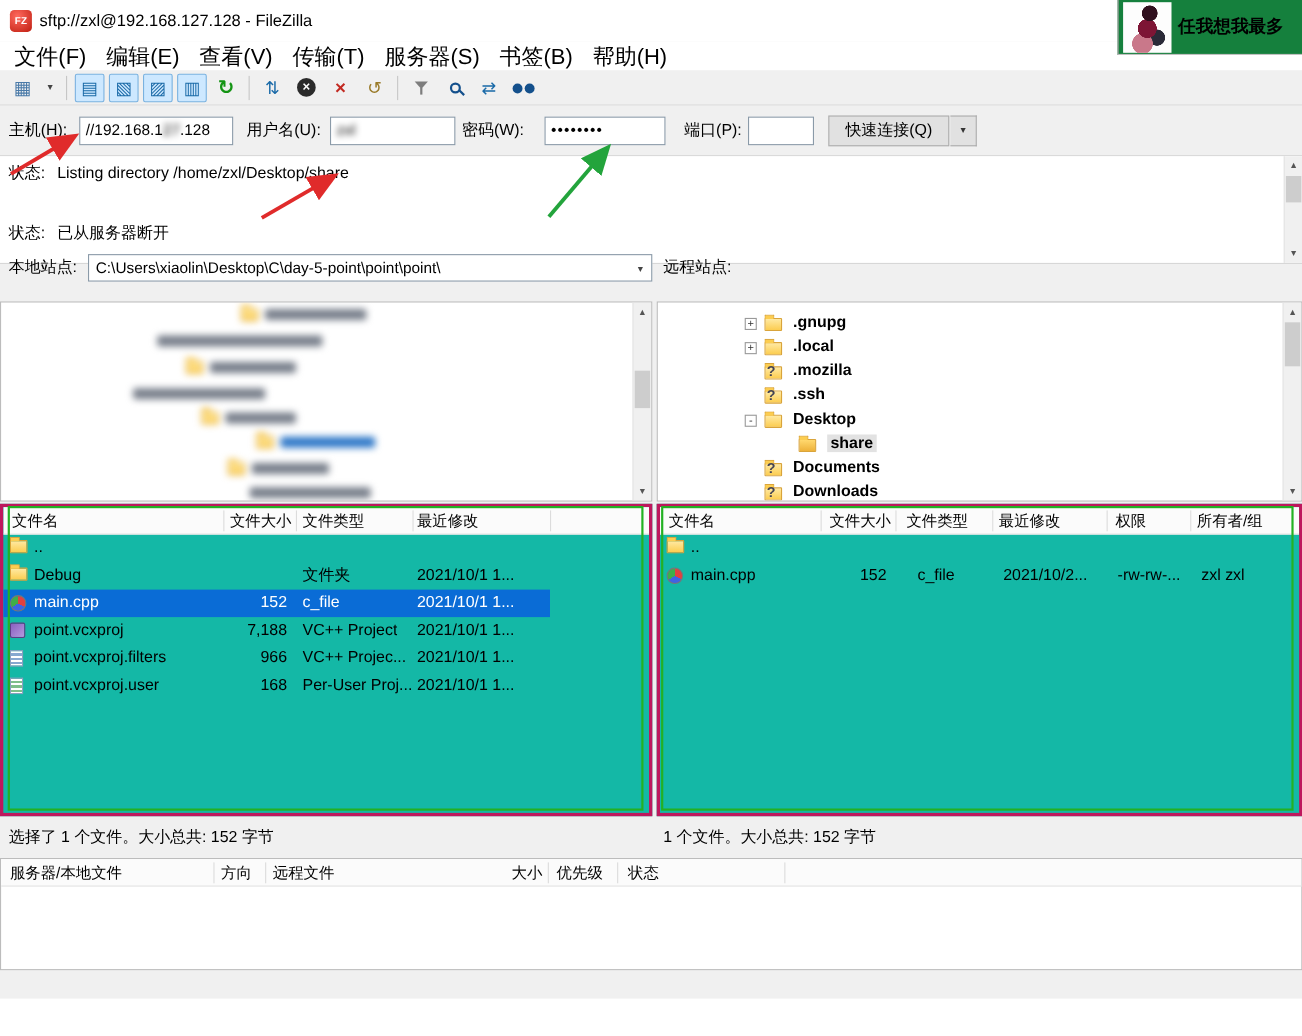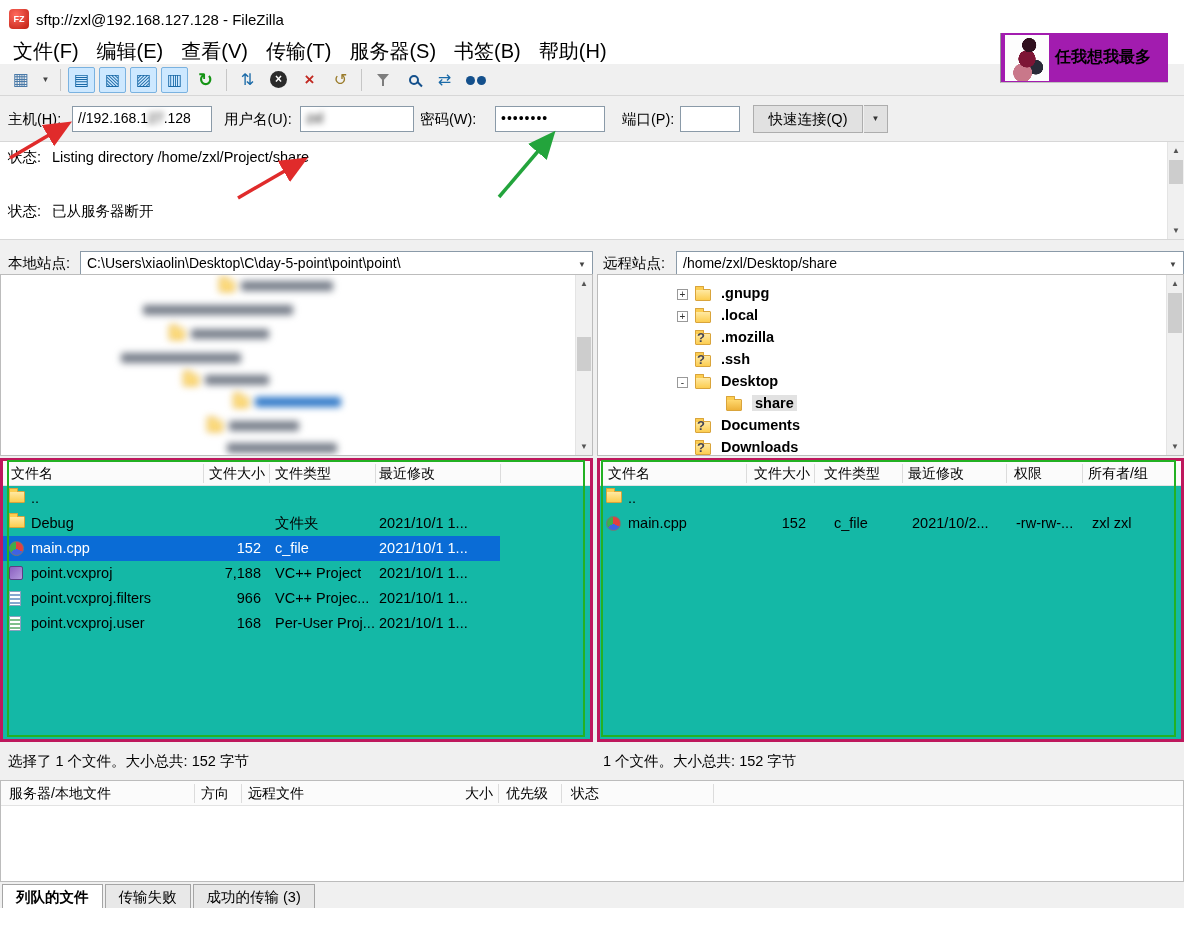--- a/index.html
+++ b/index.html
@@ -3,21 +3,21 @@
 <meta charset="utf-8">
 <style>
   * { margin:0; padding:0; box-sizing:border-box; }
   body { font-family:"Liberation Sans","DejaVu Sans",sans-serif; background:#fff; }
   .window { position:relative; width:1184px; height:908px; background:#f0f0f0; overflow:hidden; font-size:14px; color:#000; }
 
   
   .titlebar { position:absolute; top:0; left:0; right:0; height:38px; background:#fff; display:flex; align-items:center; padding-left:9px; gap:7px; }
   .fz-icon { width:20px; height:20px; border-radius:4px; background:radial-gradient(circle at 35% 30%, #ff6a5e, #bf1d10); color:#fff; font-size:9px; font-weight:bold; display:flex; align-items:center; justify-content:center; }
   .title-text { font-size:15px; }
-  .overlay-box { position:absolute; top:0; right:16px; width:168px; height:50px; background:#a21caf; border-left:1px solid #9a9a9a; border-bottom:1px solid #c0c0c0; z-index:70; display:flex; align-items:center; gap:6px; padding-left:4px; overflow:hidden;margin-top:33px; }
+  .overlay-box { position:absolute; top:0; right:0; width:168px; height:50px; background:#15803d; border-left:1px solid #9a9a9a; border-bottom:1px solid #c0c0c0; z-index:70; display:flex; align-items:center; gap:6px; padding-left:4px; overflow:hidden; }
   .overlay-thumb { width:44px; height:46px; flex:0 0 44px;
     background:
       radial-gradient(circle at 55% 22%, #30101e 0 16%, transparent 17%),
       radial-gradient(circle at 50% 52%, #7d1535 0 26%, transparent 27%),
       radial-gradient(circle at 40% 82%, #c9788a 0 20%, transparent 21%),
       radial-gradient(circle at 70% 70%, #2a2a38 0 16%, transparent 17%),
       #fdfdfd; }
   .overlay-caption { font-size:16px; font-weight:bold; white-space:nowrap; }
 
   
@@ -59,21 +59,21 @@
   .loglabel { display:inline-block; width:44px; }
 
   
   .vscroll { position:absolute; width:17px; background:#f0f0f0; border-left:1px solid #e4e4e4; }
   .sarr { position:absolute; left:0; width:16px; height:17px; color:#555; font-size:8px; text-align:center; line-height:17px; }
   .sarr.up { top:0; } .sarr.up::before { content:"▲"; }
   .sarr.down { bottom:0; } .sarr.down::before { content:"▼"; }
   .sthumb { position:absolute; left:1px; width:14px; background:#cdcdcd; }
 
   
-  .sitebar { position:absolute; top:250px; left:0; right:0; height:27px; }
+  .sitebar { position:absolute; top:230px; left:0; right:0; height:27px; }
   .slabel { position:absolute; top:0; height:27px; line-height:27px; font-size:14.5px; }
   .combo { position:absolute; top:1px; height:25px; background:#fff; border:1px solid #8a9aa8; padding:3px 22px 3px 6px; font-size:14px; white-space:nowrap; overflow:hidden; }
   .combo::after { content:"▼"; position:absolute; right:6px; top:8px; font-size:8px; color:#444; }
 
   
   .treepane { position:absolute; top:274px; height:182px; background:#fff; border:1px solid #bcbcbc; overflow:hidden; }
   .trow { position:absolute; height:20px; font-size:14.5px; white-space:nowrap; }
   .ebox { position:absolute; top:4px; width:11px; height:11px; border:1px solid #999; background:#fff; font-size:10px; line-height:9px; text-align:center; color:#333; }
   .qbadge { position:absolute; top:1px; font-size:13px; font-weight:bold; color:#445; }
   .folder { position:relative; display:inline-block; width:16px; height:12px; background:linear-gradient(#ffe9a2,#fccd50); border:1px solid #d9a43b; border-radius:1px; vertical-align:-1px; }
@@ -218,34 +218,33 @@
     <div class="qfield" style="left:300px; width:114px"><span class="blurred">zxl</span></div>
     <span class="qlabel" style="left:420px">密码(W):</span>
     <div class="qfield" style="left:495px; width:110px; letter-spacing:1px">••••••••</div>
     <span class="qlabel" style="left:622px">端口(P):</span>
     <input class="qfield" style="left: 680px; width: 60px;" value="">
     <div class="btn-quick">快速连接(Q)</div>
     <div class="btn-drop">▼</div>
   </div>
 
   <div class="logarea">
-    <div class="logline" style="top:6px"><span class="loglabel">状态:</span><span>Listing directory /home/zxl/Project/share</span></div>
+    <div class="logline" style="top:6px"><span class="loglabel">状态:</span><span>Listing directory /home/zxl/Desktop/share</span></div>
     <div class="logline" style="top:60px"><span class="loglabel">状态:</span><span>已从服务器断开</span></div>
     <div class="vscroll" style="top:0; right:0; height:97px">
       <div class="sarr up"></div>
       <div class="sthumb" style="top:18px; height:24px"></div>
       <div class="sarr down"></div>
     </div>
   </div>
 
   <div class="sitebar">
     <span class="slabel" style="left:8px">本地站点:</span>
     <div class="combo" style="left:80px; width:513px"><span>C:\Users\xiaolin\Desktop\C\day-5-point\point\point\</span></div>
     <span class="slabel" style="left:603px">远程站点:</span>
-    <div class="combo" style="left:676px; width:508px"><span>/home/zxl/Desktop/share</span></div>
   </div>
 
   <div class="treepane" style="left:0; width:593px">
     <div class="blurwrap">
       <div class="btrow" style="top:2px;  left:218px">
           <span class="folder"></span>
           <span class="bbar" style="width:92px"></span>
         </div>
       <div class="btrow" style="top:26px; left:142px">
           <span class="bbar" style="width:150px"></span>
@@ -419,25 +418,20 @@
       <span class="hcell" style="left:505px">优先级</span>
       <span class="hcell" style="left:570px">状态</span>
       <span class="hsep" style="left:193px"></span>
         <span class="hsep" style="left:240px"></span>
         <span class="hsep" style="left:497px"></span>
         <span class="hsep" style="left:560px"></span>
         <span class="hsep" style="left:712px"></span>
     </div>
   </div>
 
-  <div class="tabsrow">
-    <div class="tab active">列队的文件</div>
-    <div class="tab">传输失败</div>
-    <div class="tab">成功的传输 (3)</div>
-  </div>
 
   <div class="statusbar">
     <div class="padlock"></div>
     <div class="help-circ"></div>
     <div class="queuestat">队列: 空</div>
     <div class="led green"></div>
     <div class="led red"></div>
     <div class="grip"></div>
   </div>
 

